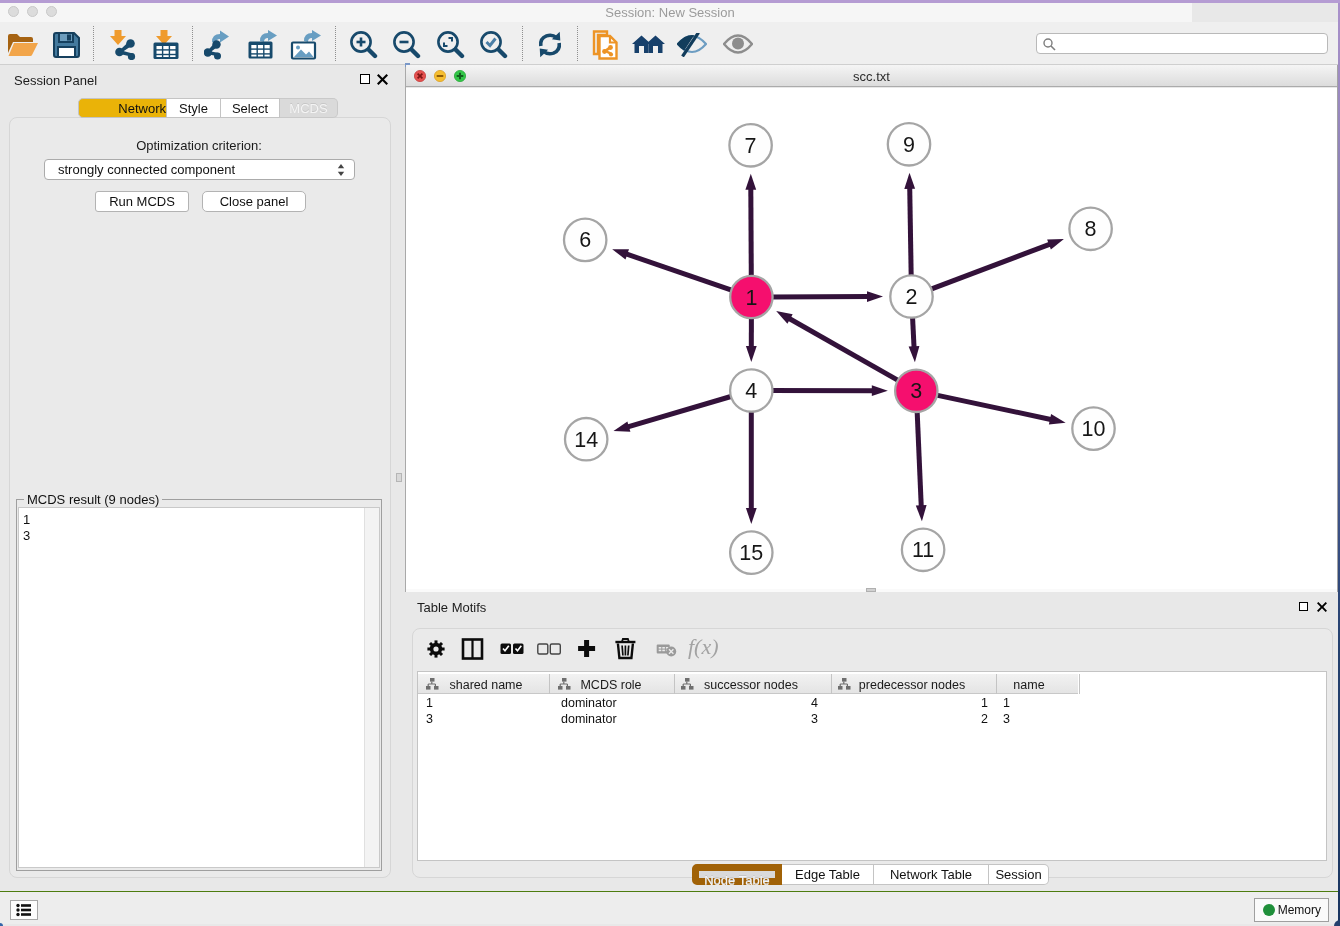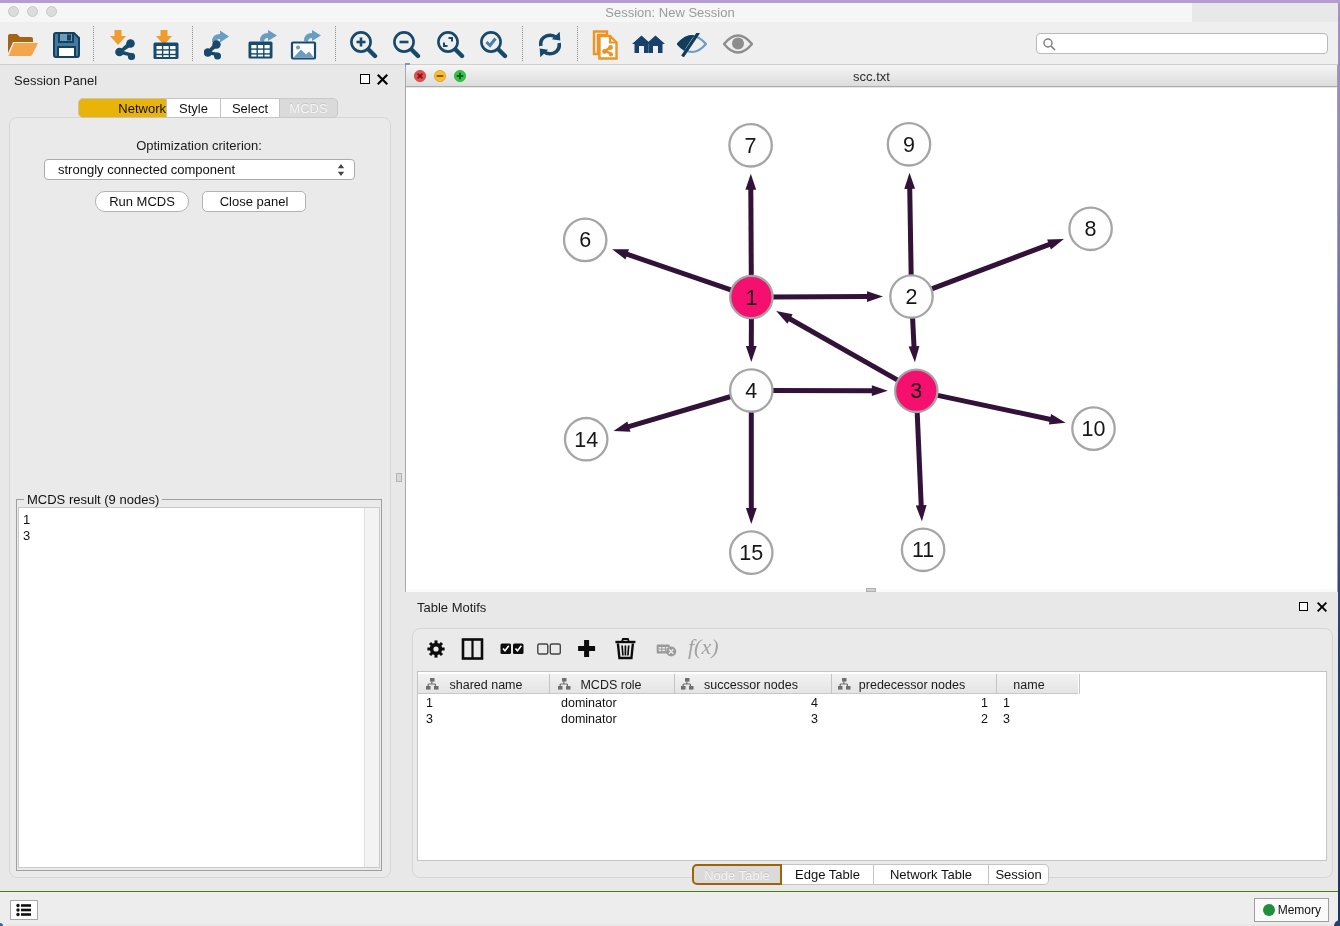--- a/index.html
+++ b/index.html
@@ -204,21 +204,21 @@
   </div>
   <div class="abs" style="left:0;top:73px;width:398px;text-align:center;font-size:13px;color:#1a1a1a">Optimization criterion:</div>
 
   <div class="abs" style="left:44px;top:94px;width:311px;height:21px;background:#fff;border:1px solid #ababab;border-radius:4px;font-size:13px;color:#111;line-height:19px;padding-left:13px">strongly connected component
     <svg class="abs" style="right:9px;top:4px" width="8" height="12" viewBox="0 0 8 12">
       <path d="M4 0 L7.2 4.2 L0.8 4.2 Z" fill="#444"></path>
         <path d="M4 12 L7.2 7.8 L0.8 7.8 Z" fill="#444"></path>
     </svg>
   </div>
 
-  <div class="abs" style="left:95px;top:126px;width:94px;height:21px;background:#fff;border:1px solid #b3b3b3;border-radius:10px;font-size:13px;color:#111;text-align:center;line-height:19px">Run MCDS</div>
+  <div class="abs" style="left:95px;top:126px;width:94px;height:21px;background:#fff;border:1px solid #b3b3b3;border-radius:3px;font-size:13px;color:#111;text-align:center;line-height:19px">Run MCDS</div>
   <div class="abs" style="left:202px;top:126px;width:104px;height:21px;background:#fff;border:1px solid #b3b3b3;border-radius:5px;font-size:13px;color:#111;text-align:center;line-height:19px">Close panel</div>
 
   <div class="abs" style="left:16px;top:434px;width:366px;height:372px;border:1px solid #9f9f9f"></div>
   <div class="abs" style="left:24px;top:427px;font-size:13px;color:#111;background:#eaeaea;padding:0 3px">MCDS result (9 nodes)</div>
   <div class="abs" style="left:18px;top:442px;width:362px;height:361px;background:#fff;border:1px solid #c9c9c9"></div>
   <div class="abs" style="left:364px;top:443px;width:15px;height:359px;background:#f3f3f3;border-left:1px solid #e0e0e0"></div>
   <div class="abs" style="left:23px;top:447px;font-size:13px;color:#111;line-height:16px">1<br>3</div>
 
   <div class="abs" style="left:396px;top:408px;width:6px;height:9px;background:#d8d8d8;border:1px solid #b5b5b5"></div>
 </div>
@@ -414,21 +414,21 @@
     <div class="abs" style="left:490px;top:2px;width:80px;text-align:right">1</div>
     <div class="abs" style="left:585px;top:2px">1</div>
     <div class="abs" style="left:8px;top:18px">3</div>
     <div class="abs" style="left:143px;top:18px">dominator</div>
     <div class="abs" style="left:320px;top:18px;width:80px;text-align:right">3</div>
     <div class="abs" style="left:490px;top:18px;width:80px;text-align:right">2</div>
     <div class="abs" style="left:585px;top:18px">3</div>
   </div>
 
   <div class="abs" style="left:287px;top:272px;height:21px;display:flex;font-size:13px;color:#111">
-    <div style="width:90px;background:#dadada;border:2px solid #a16207;border-radius:5px 0 0 5px;text-align:center;line-height:20px;color:#f4f4f4;text-shadow:0 -1px 0 #c6c6c6">Node Table</div>
+    <div style="width:90px;background:#dadada;border:7px solid #a16207;border-radius:5px 0 0 5px;text-align:center;line-height:20px;color:#f4f4f4;text-shadow:0 -1px 0 #c6c6c6">Node Table</div>
     <div style="width:92px;background:#fff;border:1px solid #c4c4c4;border-left:none;text-align:center;line-height:20px">Edge Table</div>
     <div style="width:115px;background:#fff;border:1px solid #c4c4c4;border-left:none;text-align:center;line-height:20px">Network Table</div>
     <div style="width:60px;background:#fff;border:1px solid #c4c4c4;border-left:none;border-radius:0 5px 5px 0;text-align:center;line-height:20px">Session</div>
   </div>
 </div>
 
 <div class="abs" style="left:0;top:891px;width:1340px;height:33px;background:#ededed;border-top:1px solid #4d7c0f">
   <div class="abs" style="left:10px;top:8px;width:28px;height:20px;background:#fdfdfd;border:1px solid #a8a8a8;text-align:center">
     <svg width="16" height="14" viewBox="0 0 16 14" style="margin:2px auto 0">
       <g fill="#111">

